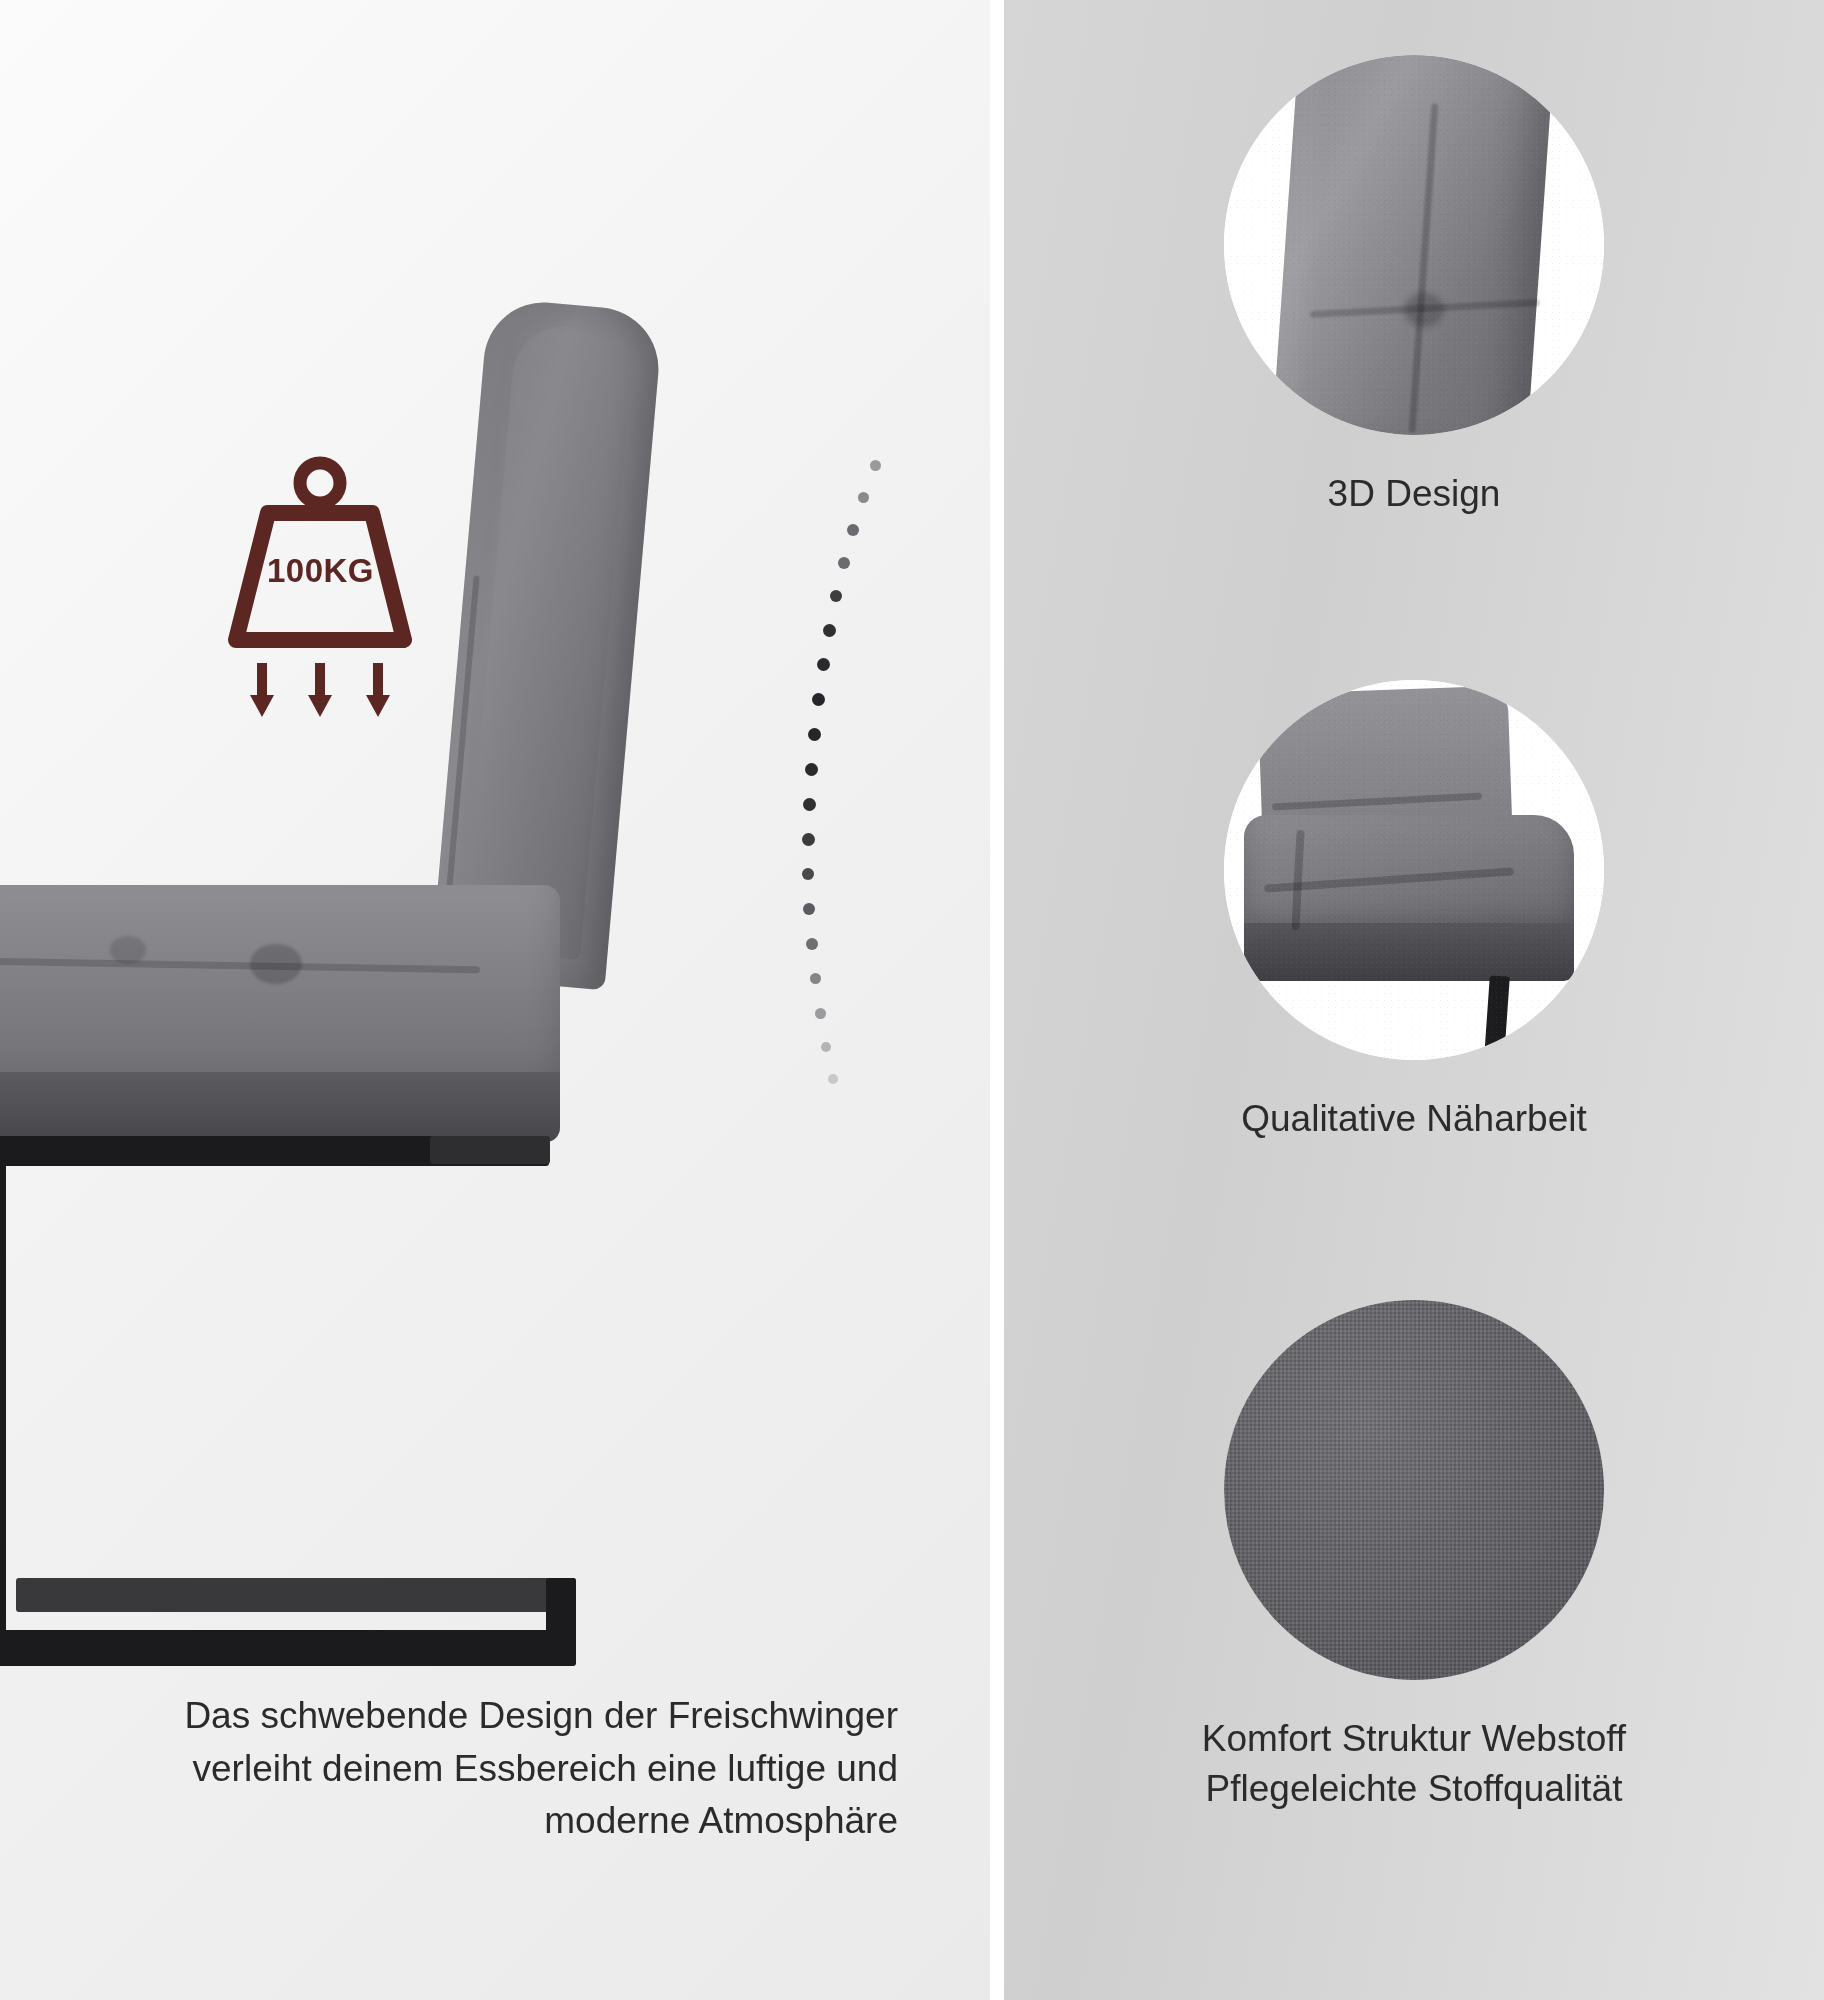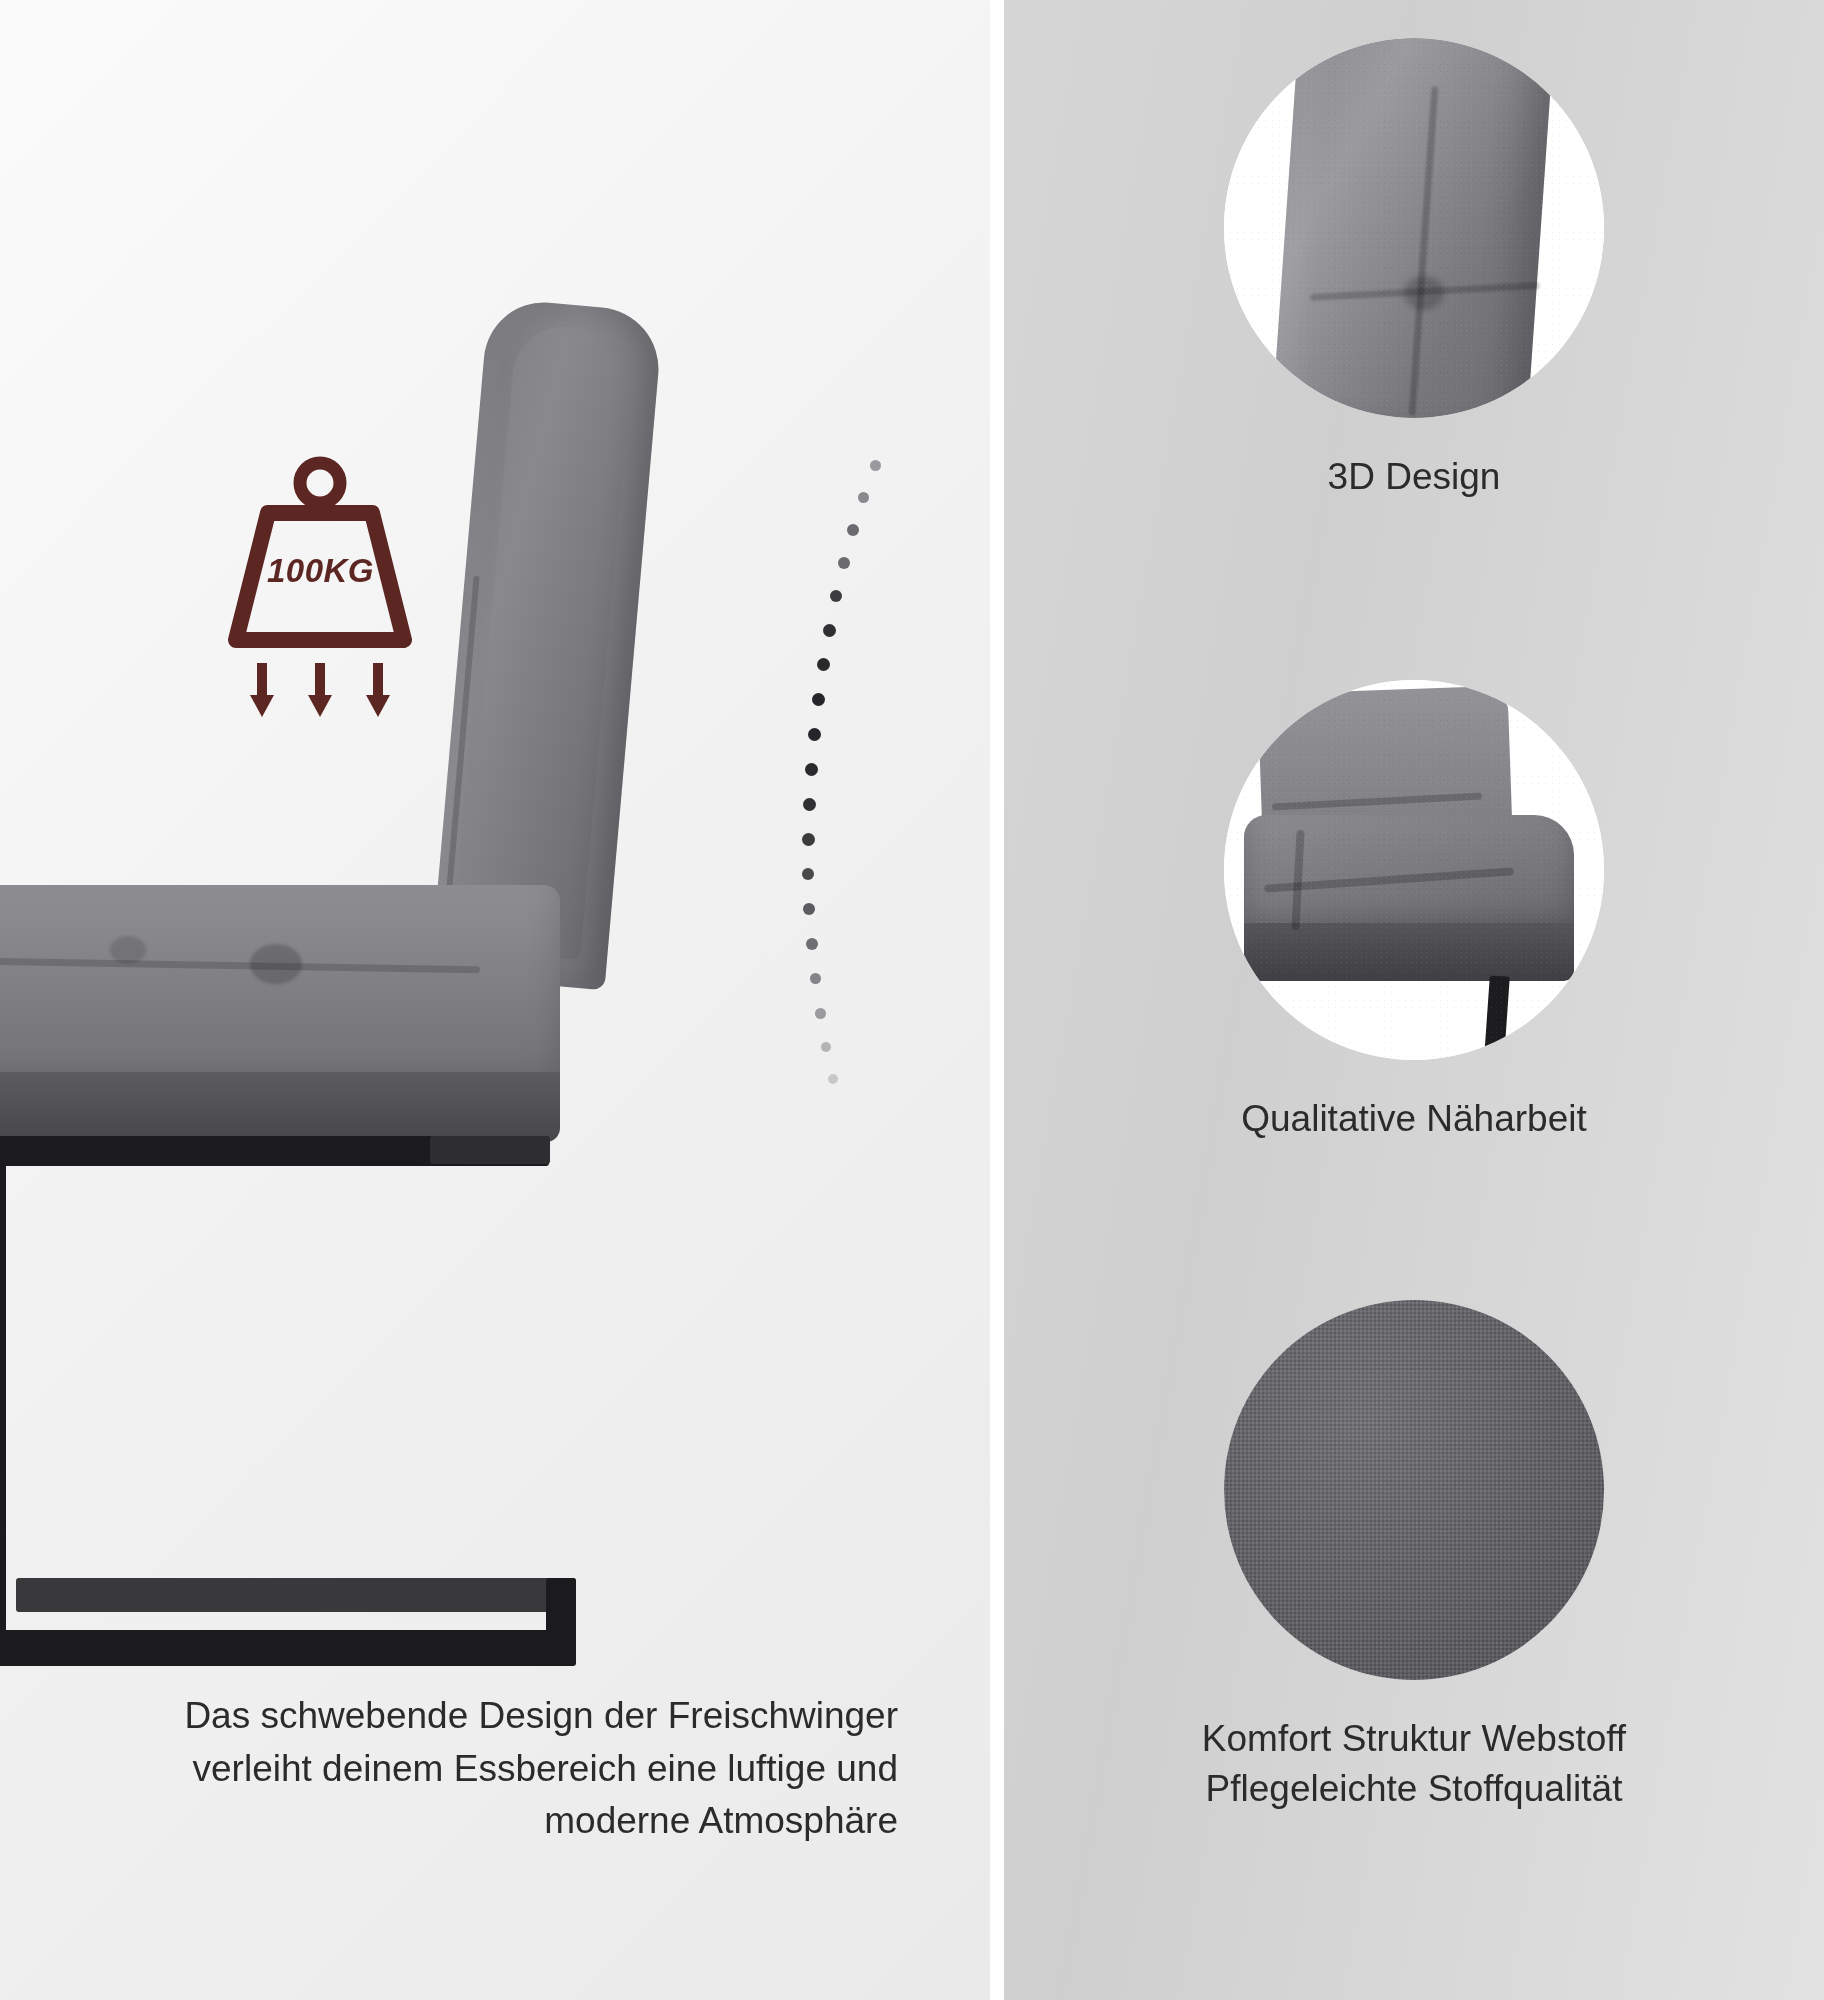--- a/index.html
+++ b/index.html
@@ -59,21 +59,20 @@
   .weight-label {
     position: absolute;
     left: 0;
     top: 97px;
     width: 185px;
     text-align: center;
     font-size: 33px;
     font-weight: bold;
     color: #5c2622;
     letter-spacing: 0.5px;
-    font-style: italic;
   }
 
   
   .chair {
     position: absolute;
     left: -40px;
     top: 330px;
     width: 880px;
     height: 1330px;
   }
@@ -377,21 +376,21 @@
       <div class="frame-shadow" style="left:470px; top:806px; width:120px; height:28px;"></div>
     </div>
 
     <div class="left-caption">Das schwebende Design der Freischwinger verleiht deinem Essbereich eine luftige und moderne Atmosphäre</div>
   </div>
 
   <div class="divider"></div>
 
   <div class="right-panel">
 
-    <div class="feature" style="top:38px;text-align:center;">
+    <div class="feature" style="top:55px;text-align:center;">
       <div class="circle">
         <div class="c1-bg"></div>
         <div class="c1-back"></div>
         <div class="c1-seamv"></div>
         <div class="c1-seamh"></div>
         <div class="c1-tuft"></div>
         <div class="noise"></div>
       </div>
       <div class="feature-label">3D Design</div>
     </div>

